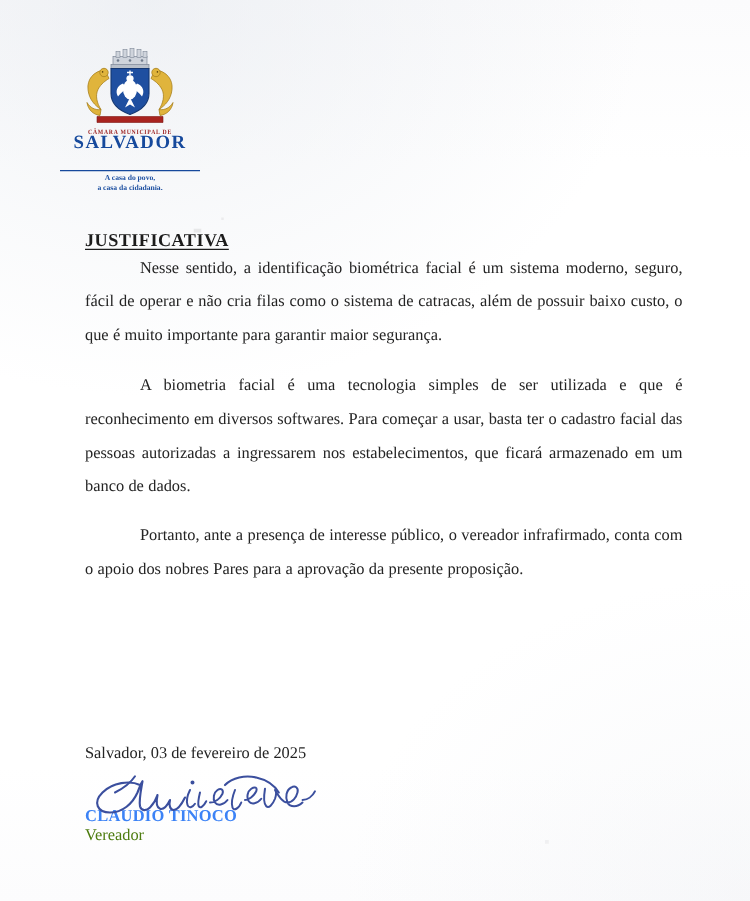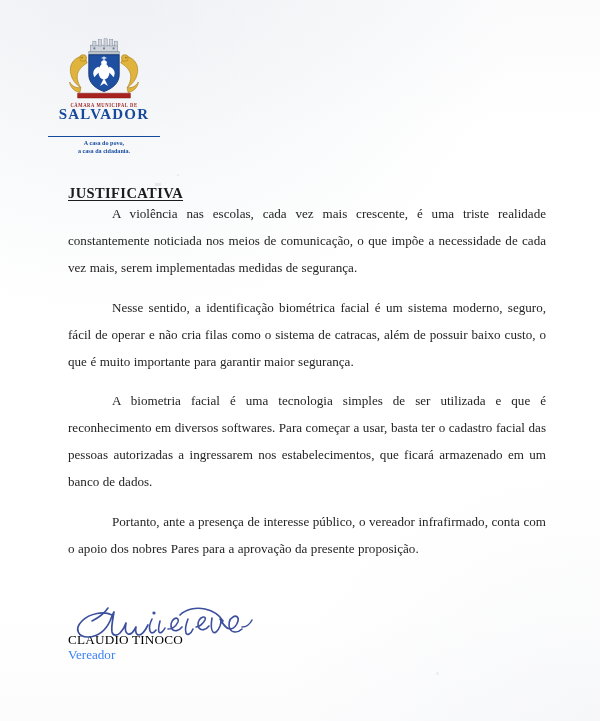--- a/index.html
+++ b/index.html
@@ -133,29 +133,29 @@
   }
   .sig-mark {
     margin-top: 10px;
     height: 36px;
     width: 190px;
     position: relative;
   }
   .sig-mark svg { display: block; }
   .sig-name {
     font-size: 13.2px;
-    font-weight: normal;
+    font-weight: bold;
     letter-spacing: .2px;
-    color: #000000;
+    color: #3b82f6;
     line-height: 1.15;
     margin-top: -9px;
   }
   .sig-role {
     font-size: 13.1px;
-    color: #3b82f6;
+    color: #4d7c0f;
     line-height: 1.25;
   }
 </style>
 </head>
 <body>
 
 <div class="page">
 
   <div class="scan-tint"></div>
   <div class="speck" style="left:155px;top:183px;width:6px;height:3px;"></div>
@@ -209,27 +209,27 @@
 
     <span class="crest-title">CÂMARA MUNICIPAL DE</span>
     <span class="crest-word">SALVADOR</span>
     <span class="crest-tagline" style="white-space:pre-line;">A casa do povo,
 a casa da cidadania.</span>
   </div>
 
   <div class="doc-heading">JUSTIFICATIVA</div>
 
   <div class="body-copy">
-    <p class="para">A violência nas escolas, cada vez mais crescente, é uma triste realidade constantemente noticiada nos meios de comunicação, o que impõe a necessidade de cada vez mais, serem implementadas medidas de segurança.</p>
     <p class="para">Nesse sentido, a identificação biométrica facial é um sistema moderno, seguro, fácil de operar e não cria filas como o sistema de catracas, além de possuir baixo custo, o que é muito importante para garantir maior segurança.</p>
     <p class="para">A biometria facial é uma tecnologia simples de ser utilizada e que é reconhecimento em diversos softwares. Para começar a usar, basta ter o cadastro facial das pessoas autorizadas a ingressarem nos estabelecimentos, que ficará armazenado em um banco de dados.</p>
     <p class="para">Portanto, ante a presença de interesse público, o vereador infrafirmado, conta com o apoio dos nobres Pares para a aprovação da presente proposição.</p>
   </div>
 
   <div class="sig-block">
+    <div class="date-line">Salvador, 03 de fevereiro de 2025</div>
 
     <div class="sig-mark">
       <svg width="190" height="40" viewBox="0 0 190 40">
         <g fill="none" stroke="#3b4f9e" stroke-linecap="round" stroke-linejoin="round">
           <path d="M40 3 C36 9 30 13 24 16" stroke-width="1.6"></path>
           <path d="M44 10 C36 6 22 8 14 16 C6 24 10 32 20 32 C30 32 38 25 42 16 C44 11 45 8 46 7 C45 13 43 22 44 27 C45 31 49 31 52 28 C55 25 57 21 58 18 C57 23 57 28 60 29 C63 30 66 26 68 22 C67 26 68 30 71 30 C75 30 78 24 80 20" stroke-width="1.7"></path>
           <path d="M84 14 C82 18 81 23 82 26 C83 29 86 28 88 25" stroke-width="1.6"></path>
           <path d="M86 7 C86.6 7 87 7.4 87 8 C87 8.6 86.6 9 86 9 C85.4 9 85 8.6 85 8 C85 7.4 85.4 7 86 7 Z" stroke-width="1.2" fill="#3b4f9e"></path>
           <path d="M92 16 C91 20 90 25 91 27 C92 29 95 27 97 23" stroke-width="1.6"></path>
           <path d="M100 24 C104 24 108 21 110 17 C111 14 109 12 106 14 C103 16 102 21 104 24 C106 27 111 26 114 22" stroke-width="1.6"></path>

